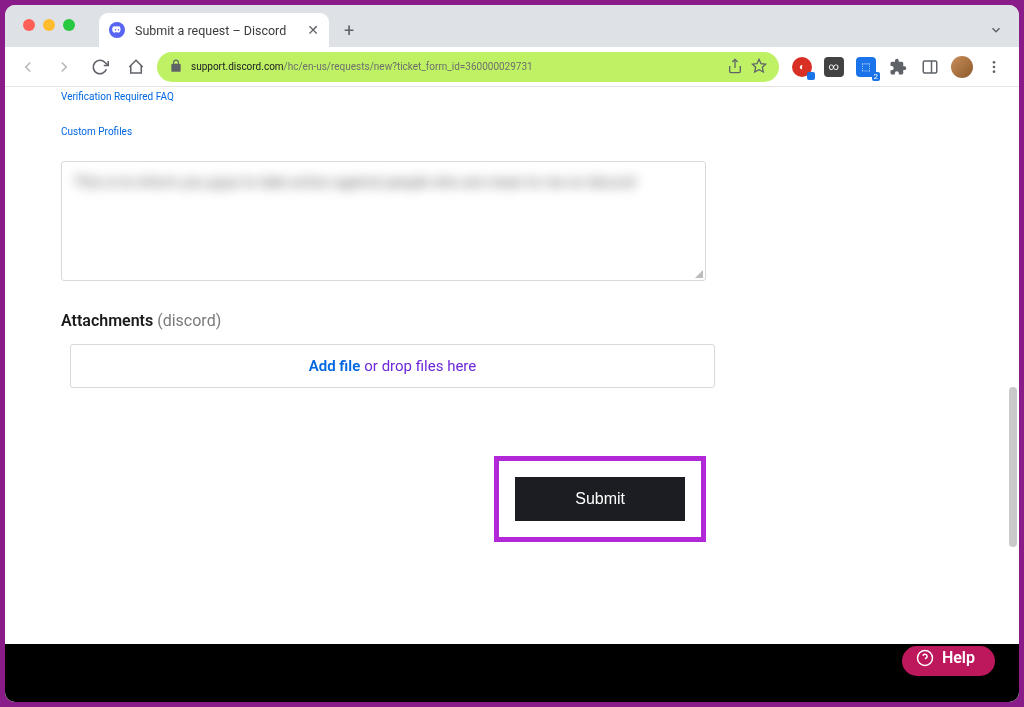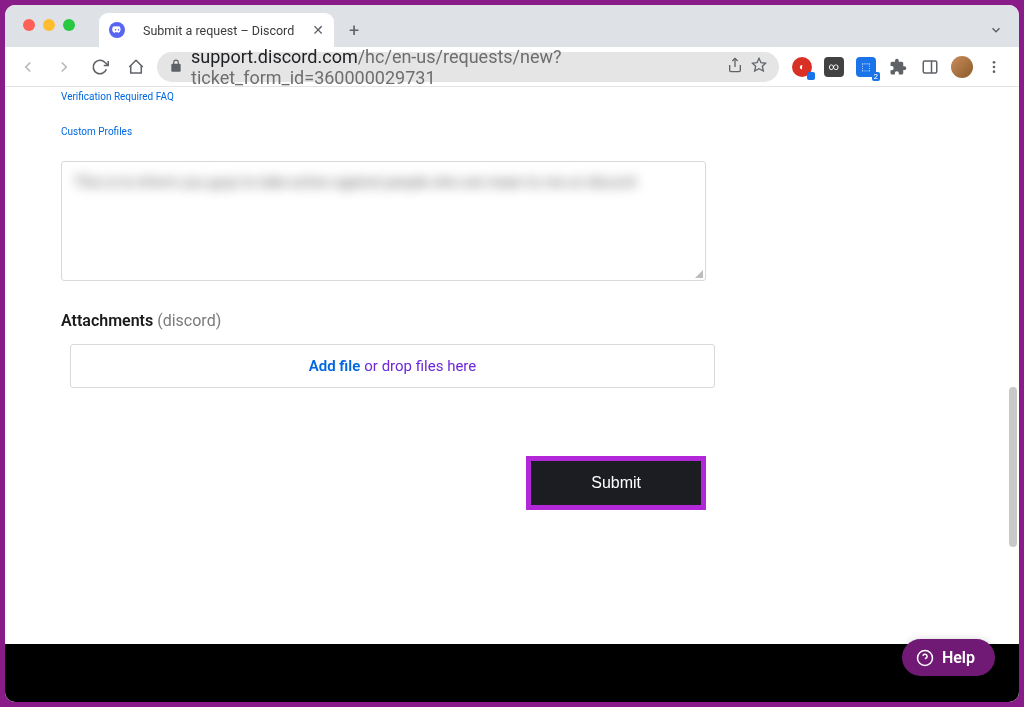--- a/index.html
+++ b/index.html
@@ -41,21 +41,21 @@
   .tly { background:#febc2e; }
   .tlg { background:#28c840; }
   .tab {
     margin-left: 80px;
     height: 34px;
     background: #fff;
     border-radius: 9px 9px 0 0;
     display: flex;
     align-items: center;
     padding: 0 10px;
-    gap: 18px;
+    gap: 10px;
     min-width: 230px;
     font-size: 12.5px;
     color: #3c3c3c;
   }
   .tab .favicon {
     width: 16px; height: 16px; border-radius: 50%;
     background: #5865f2;
     display:flex;align-items:center;justify-content:center;
   }
   .tab .favicon svg { width:10px; height:10px; fill:#fff; }
@@ -81,26 +81,26 @@
   .toolbar .btn {
     width: 30px; height: 30px;
     display:flex;align-items:center;justify-content:center;
     color:#5f6368;
     border-radius:50%;
   }
   .toolbar .btn.disabled { color:#b9b9b9; }
   .urlbar {
     flex:1;
     height: 30px;
-    background:#e5e5e5;
+    background:#bef264;
     border-radius: 15px;
     display:flex;align-items:center;
     padding: 0 12px;
     gap:8px;
-    font-size:18px;
+    font-size:10px;
     color:#202124;
   }
   .urlbar .lock { color:#5f6368; }
   .urlbar .domain { color:#202124; }
   .urlbar .path { color:#6e6e6e; }
   .right-icons { display:flex; align-items:center; gap:10px; padding:0 6px; }
   .right-icons .ic { width:22px; height:22px; display:flex;align-items:center;justify-content:center; position:relative;}
   .ext-badge {
     width:20px;height:20px;border-radius:4px;display:flex;align-items:center;justify-content:center;font-size:10px;color:#fff;
   }
@@ -171,45 +171,45 @@
   }
   .dropzone .add { color:#0067e0; font-weight:600; }
   .dropzone .or { color:#6d28d9; }
   .submit-wrap {
     width:645px;
     display:flex; justify-content:flex-end;
     margin-top: 68px;
   }
   .submit-highlight {
     border: 5px solid #b228d8;
-    padding: 0;
+    padding: 16px;
     display:inline-block;
   }
   .submit-btn {
     background:#1b1d22;
     color:#fff;
     font-size:16px;
     font-weight:500;
     border:none;
     padding: 13px 60px;
     cursor:pointer;
   }
   .footer-bar {
     position:absolute;
     left:0;right:0;bottom:0;
     height:58px;
     background:#000;
   }
   .help-widget {
     position:absolute;
     right:24px; bottom:26px;
-    background:#701a75;
+    background:#be185d;
     color:#fff;
     border-radius:22px;
-    padding: 9px 20px 9px 14px;
+    padding: 2px 20px 9px 14px;
     display:flex;align-items:center;gap:8px;
     font-size:16px;font-weight:600;
     box-shadow:0 2px 8px rgba(0,0,0,0.25);
   }
   .help-widget svg { width:18px;height:18px;stroke:#fff;fill:none;stroke-width:2; }
   .scrollbar-track {
     position:absolute; right:0; top:0; bottom:58px; width:14px;
   }
   .scrollbar-thumb {
     position:absolute; right:2px; width:8px; top:300px; height:160px;

